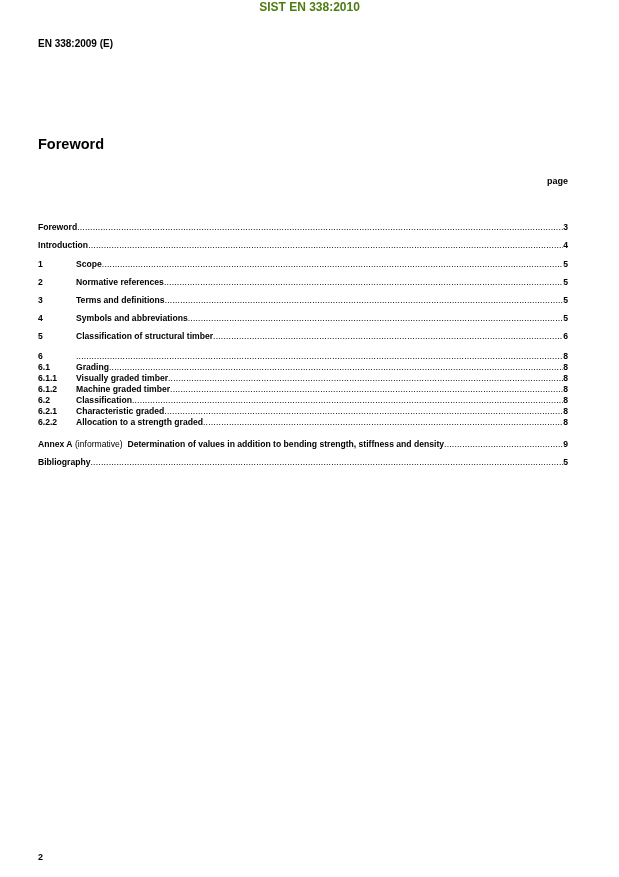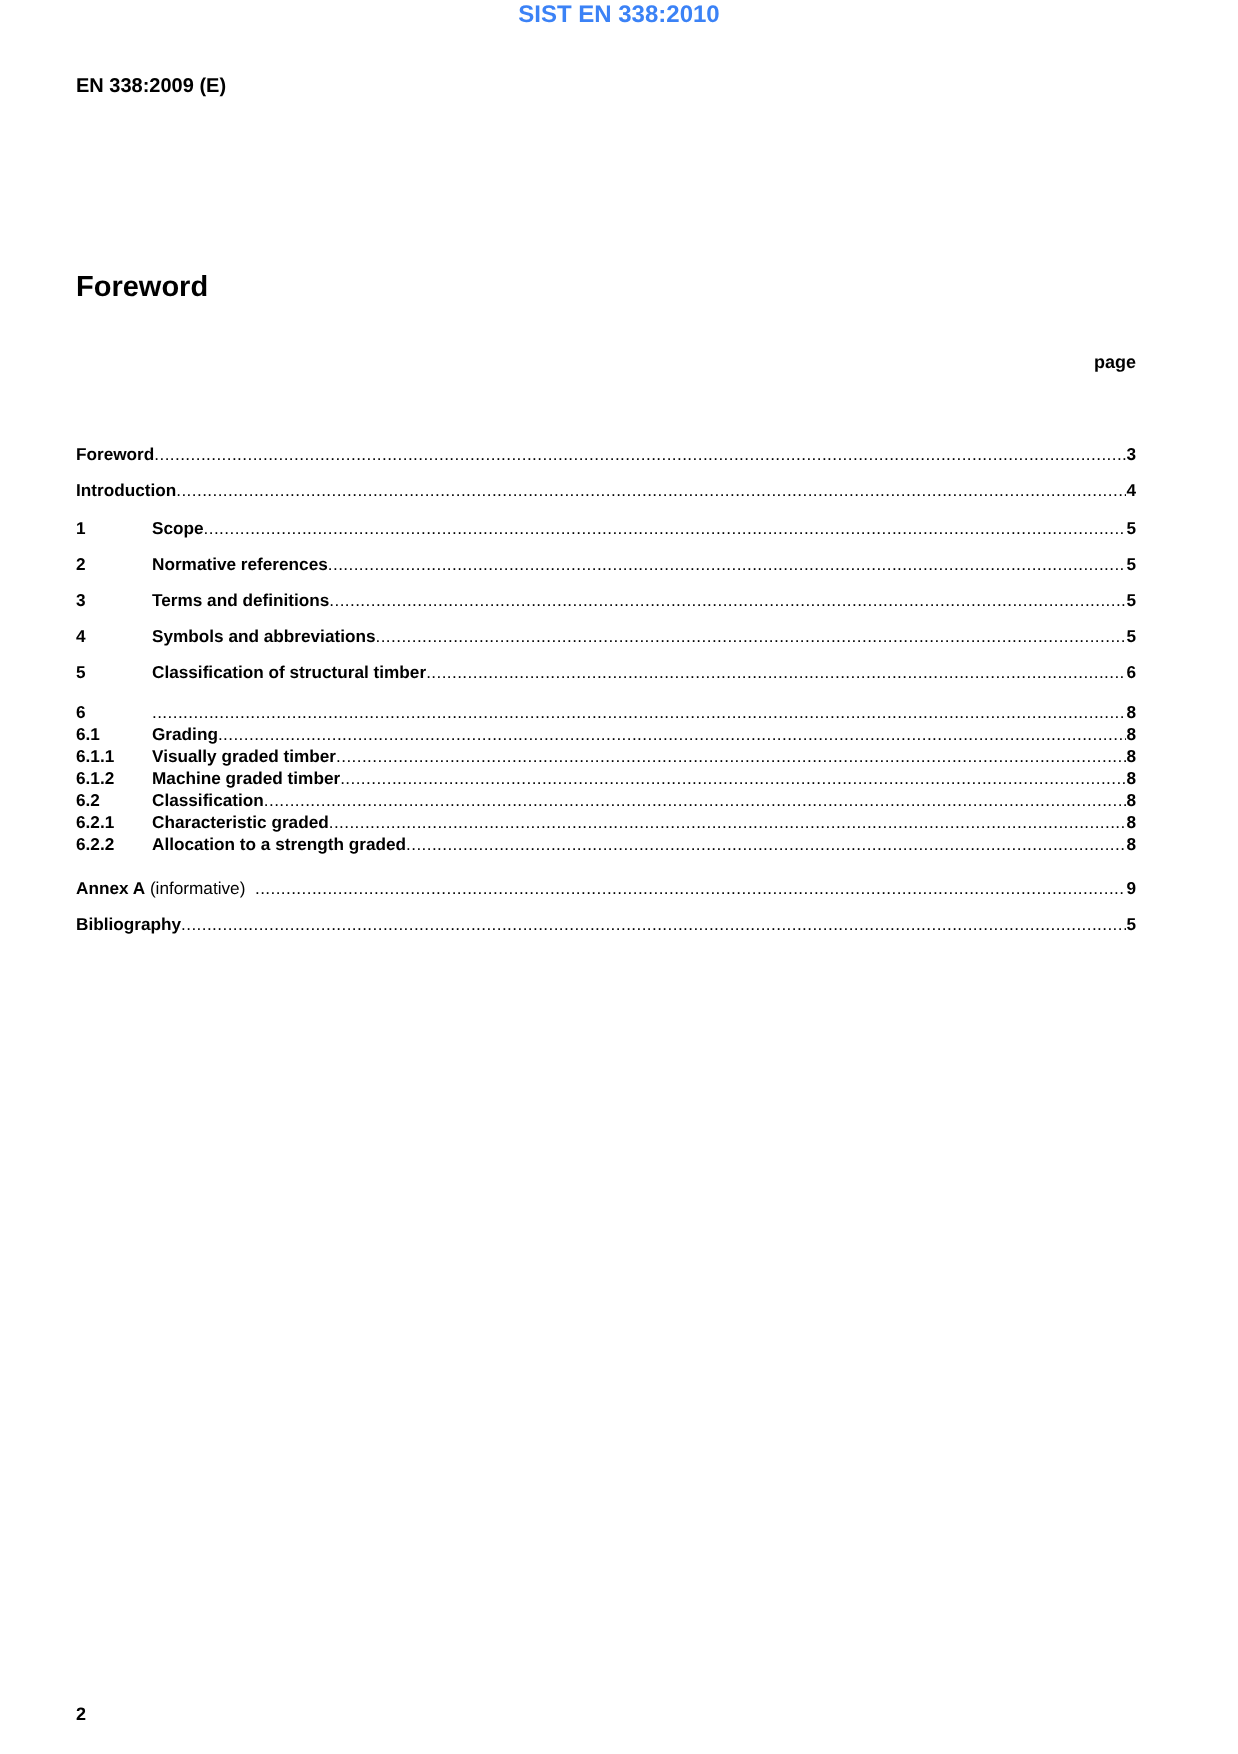--- a/index.html
+++ b/index.html
@@ -1,19 +1,19 @@
 <!DOCTYPE html>
 <html><head>
 <meta charset="utf-8">
 <style>
   html, body { margin: 0; padding: 0; background: #ffffff; }
   body { width: 619px; height: 877px; position: relative; overflow: hidden;
          font-family: "Liberation Sans", sans-serif; color: #000; }
   .watermark { position: absolute; top: 0; left: 0; width: 619px; text-align: center;
-               font-size: 12px; font-weight: bold; color: #3b82f6; line-height: 14px; }
+               font-size: 12px; font-weight: bold; color: #4d7c0f; line-height: 14px; }
   .doc-id { position: absolute; left: 38px; top: 38px; font-size: 10px; font-weight: bold; }
   .title { position: absolute; left: 38px; top: 136px; font-size: 14.5px; font-weight: bold; }
   .page-hdr { position: absolute; right: 51px; top: 176px; font-size: 9px; font-weight: bold; }
   .toc { position: absolute; left: 38px; top: 0; width: 530px; }
   .row { position: absolute; left: 0; width: 530px; height: 11px; display: flex;
          align-items: baseline; font-size: 8.6px; font-weight: bold; line-height: 11px;
          white-space: nowrap; overflow: hidden; margin-top: 28px; }
   .num { width: 38px; flex: 0 0 38px; }
   .text { flex: 0 0 auto; }
   .dots { flex: 1 1 auto; overflow: hidden; font-weight: normal; letter-spacing: 0.2px; }
@@ -105,21 +105,21 @@
       <span class="dots"></span>
       <span class="pg">8</span>
   </div>
   <div class="row" style="top:389px">
     <span class="num">6.2.2</span>
       <span class="text">Allocation to a strength graded</span>
       <span class="dots"></span>
       <span class="pg">8</span>
   </div>
   <div class="row" style="top:411px">
-    <span class="text">Annex A</span>&nbsp;<span class="text normal" style="font-weight:normal">(informative)</span>&nbsp;&nbsp;<span class="dots"></span><span class="pg">9</span>
+    <span class="text">Annex A</span>&nbsp;<span class="text normal" style="font-weight:normal">(informative)</span>&nbsp;&nbsp;<span class="text">Determination of values in addition to bending strength, stiffness and density</span><span class="dots"></span><span class="pg">9</span>
   </div>
   <div class="row" style="top:429px">
     <span class="text">Bibliography</span>
       <span class="dots"></span>
       <span class="pg">5</span>
   </div>
 </div>
 
 <div class="footer-page">2</div>
 

